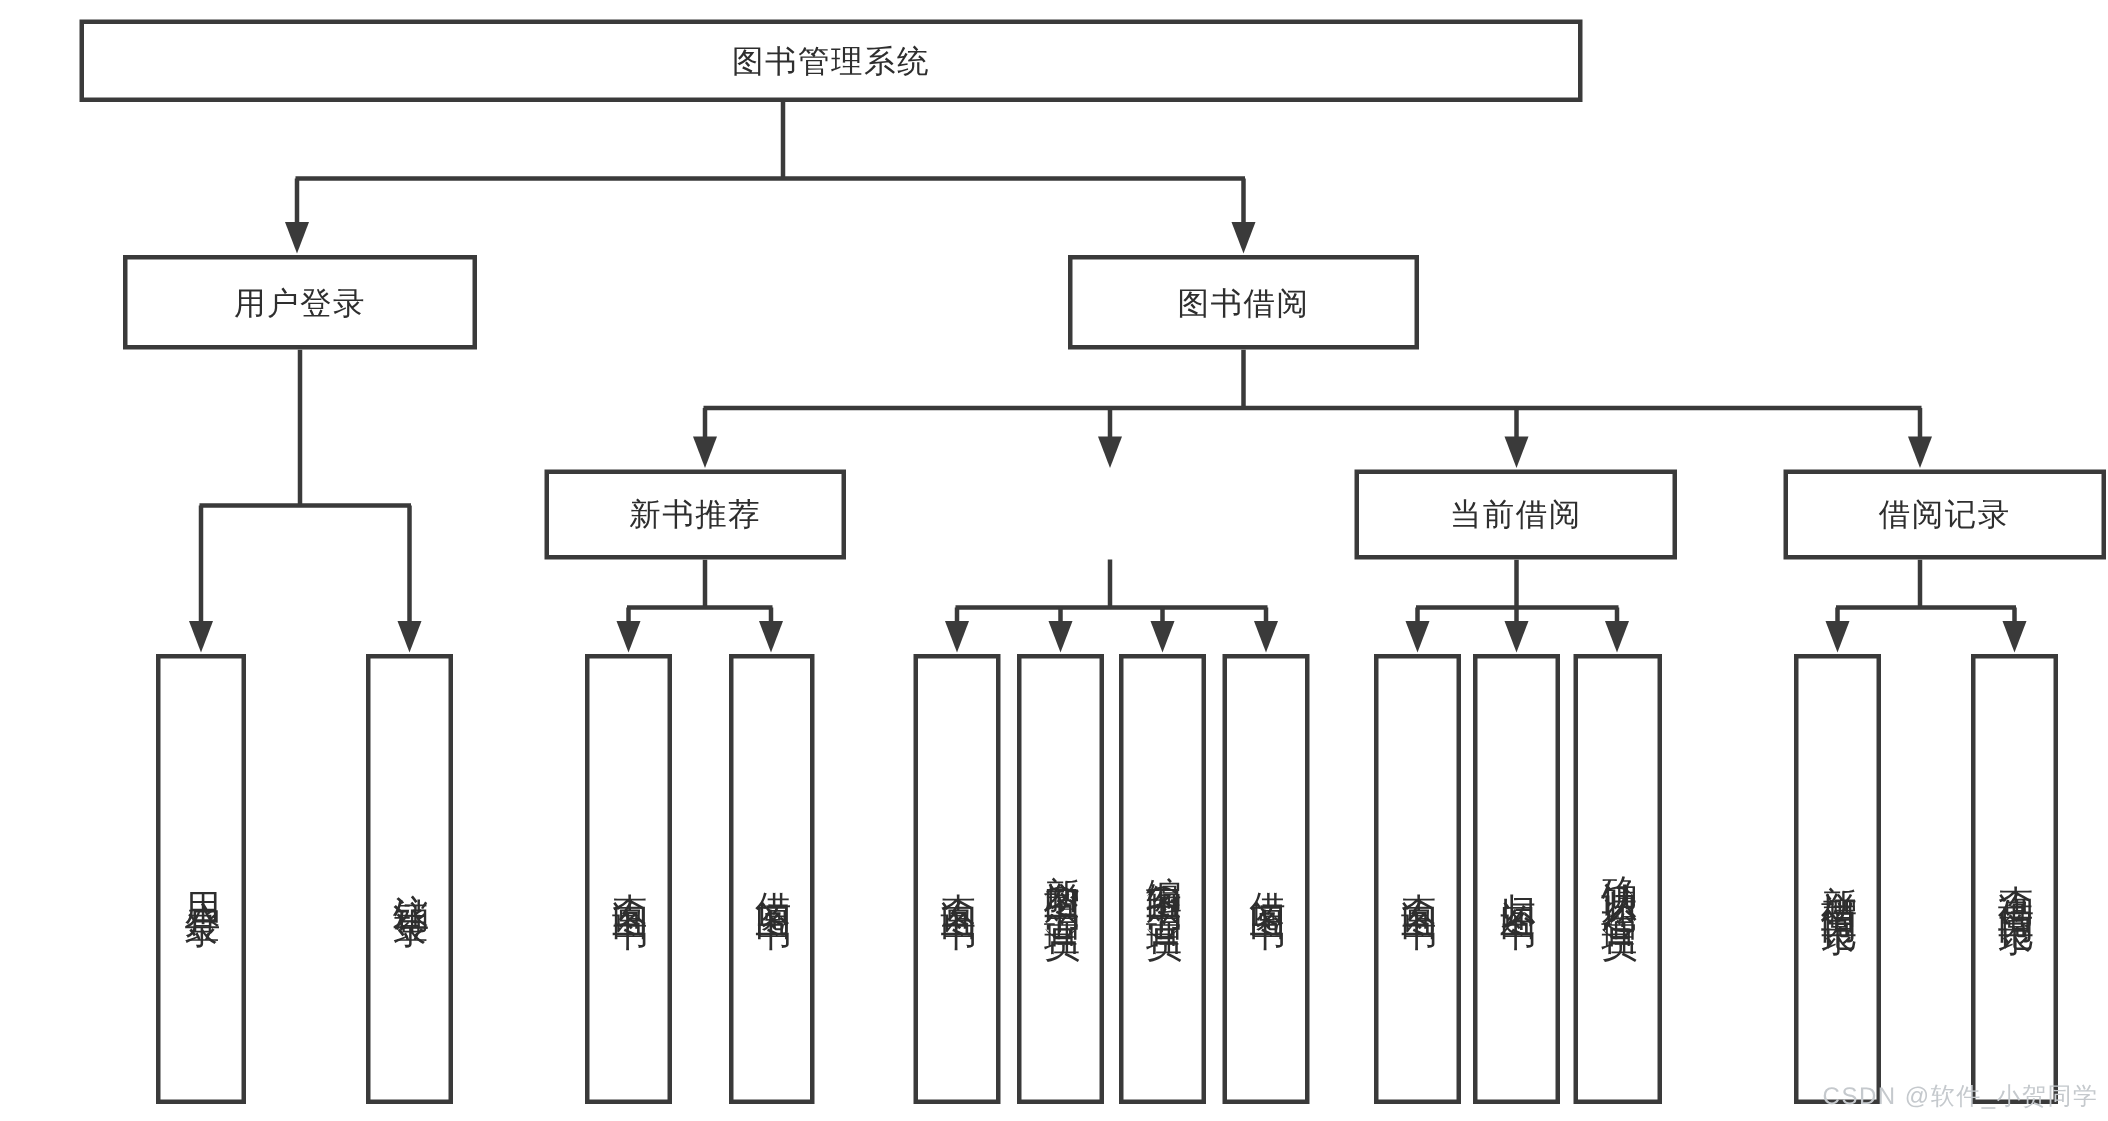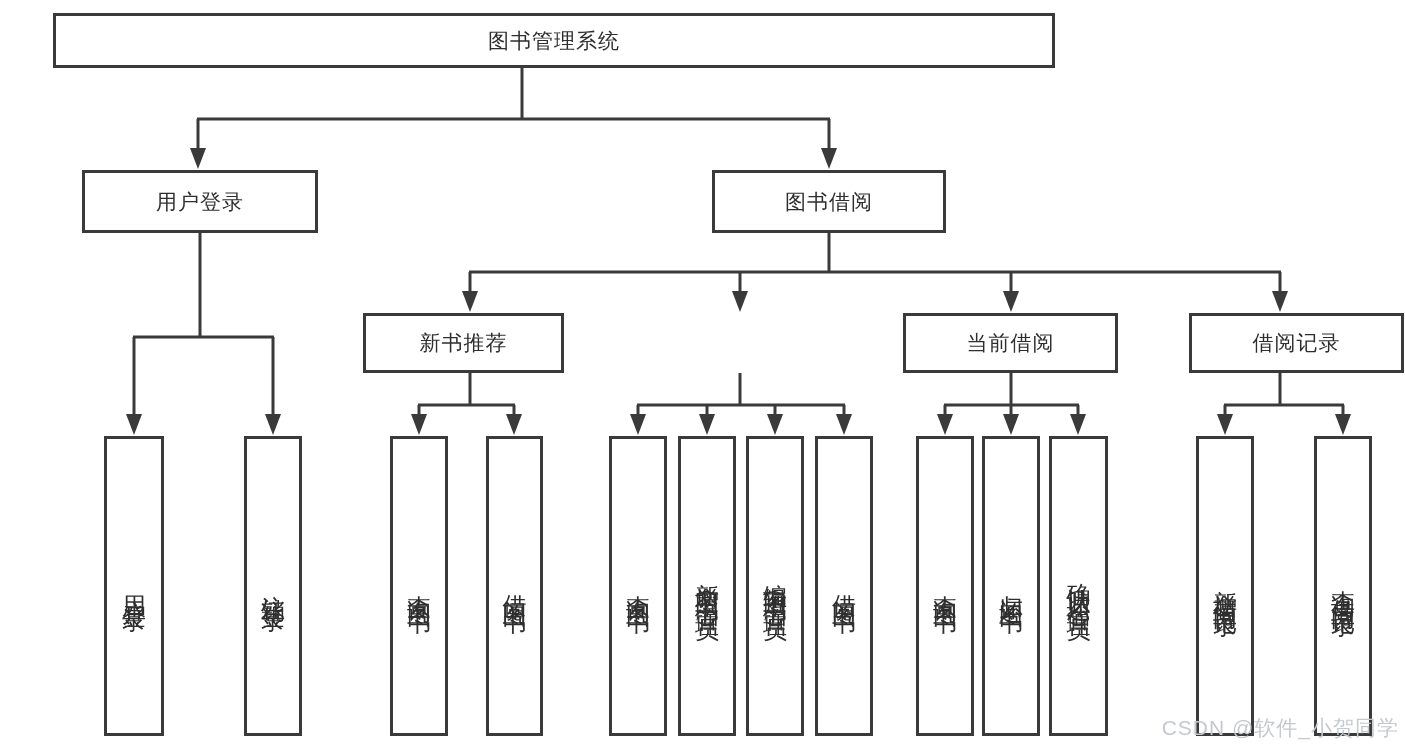--- a/index.html
+++ b/index.html
@@ -26,21 +26,21 @@
     writing-mode:vertical-rl;
     text-orientation:mixed;
     font-size:24px;
     letter-spacing:5px;
     line-height:1;
     white-space:nowrap;
   }
   .watermark{
     position:absolute;
     right:6px;bottom:5px;
-    font-size:21px;
+    font-size:16px;
     color:#c5c9cd;
     letter-spacing:1px;
   }
 </style>
 </head>
 <body>
 
 <div class="stage">
 
   <svg class="connectors" viewBox="0 0 1405 747" xmlns="http://www.w3.org/2000/svg">

